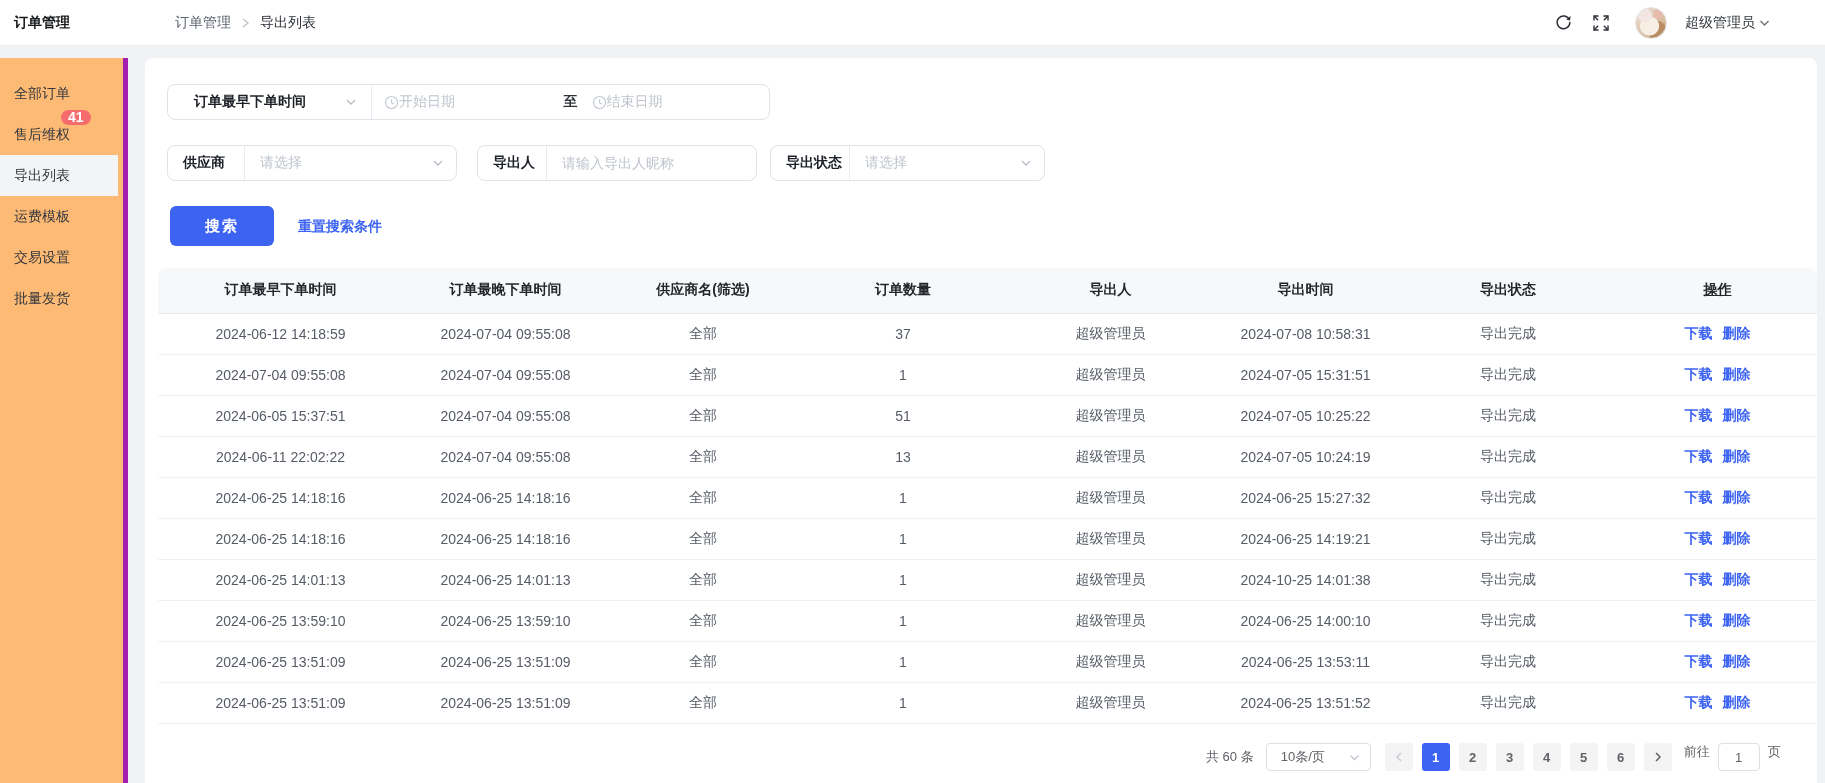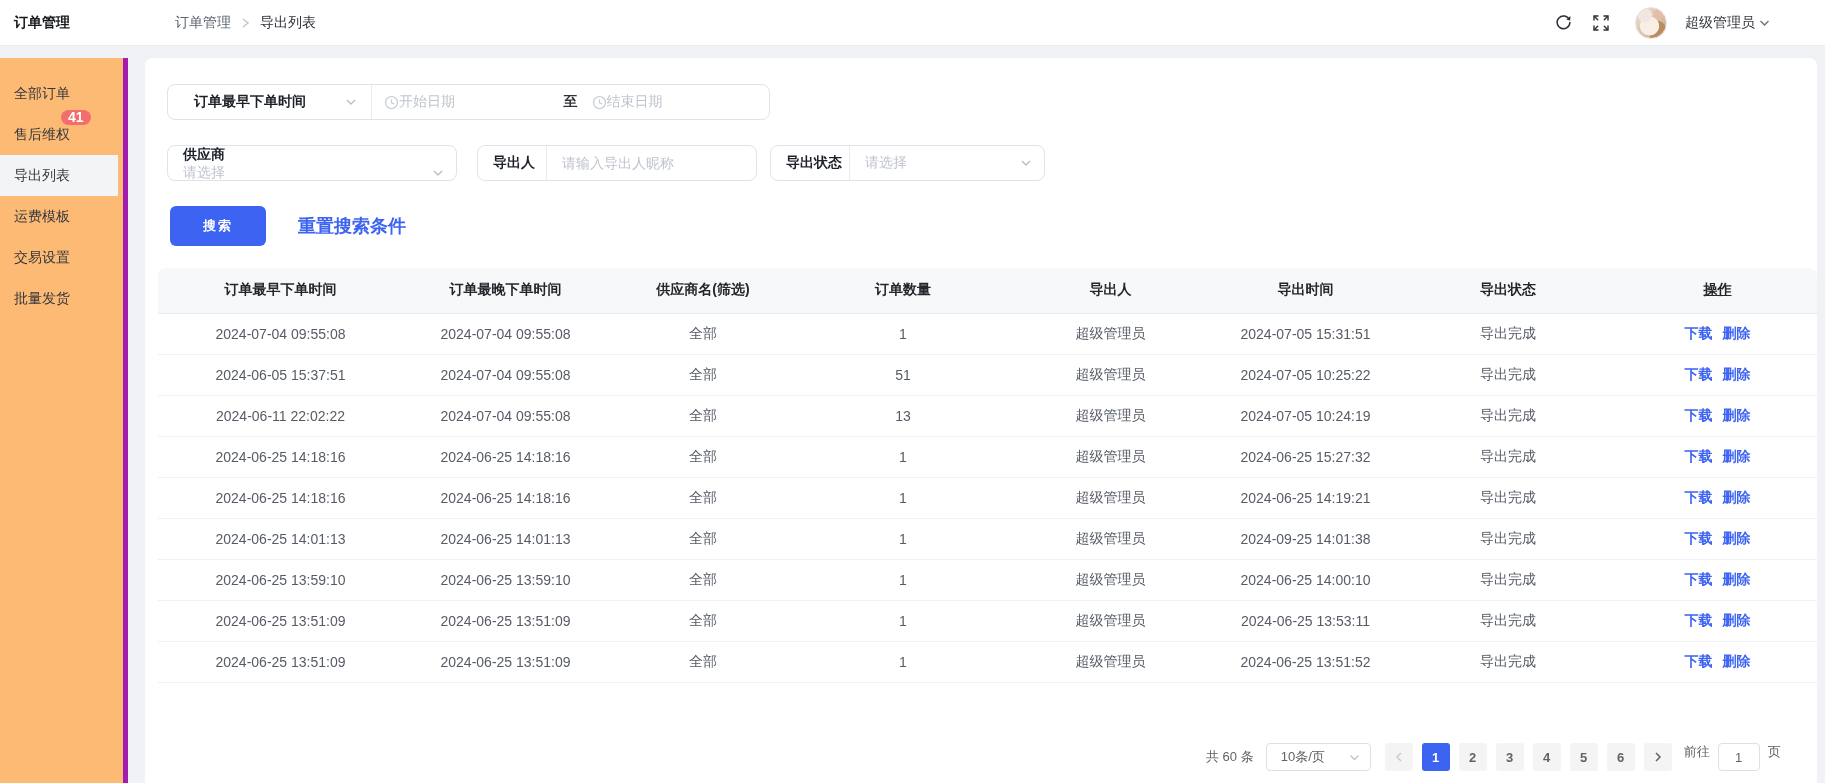--- a/index.html
+++ b/index.html
@@ -63,40 +63,40 @@
   }
   .fg-time{ left:22px; top:26px; width:603px; }
   .fg-sect{ display:flex; align-items:center; }
   .fg-divider{ width:1px; background:#e8ebf0; }
   .time-select{ width:203px; padding:0 14px 0 26px; cursor:pointer;}
   .time-select .val{ font-weight:600; color:#1c2026; }
   .time-select .chev{ margin-left:auto; }
   .date-half{ flex:1; display:flex; align-items:center; padding-left:12px; gap:0; cursor:pointer;}
   .placeholder{ color:#bfc4cd; }
   .to-label{ font-weight:600; color:#30343a; padding:0 2px;}
-  .fg-sup{ left:22px;  top:87px; width:290px;flex-direction:column; }
+  .fg-sup{ left:22px;  top:87px; width:290px; }
   .fg-exp{ left:332px; top:87px; width:280px; }
   .fg-sta{ left:625px; top:87px; width:275px; }
   .fg-label{ font-weight:600; color:#1d2129; display:flex; align-items:center; padding:0 0 0 15px;}
   .fg-label.w76{ width:76px;} .fg-label.w68{ width:68px;} .fg-label.w78{ width:78px;}
   .fg-value{ flex:1; display:flex; align-items:center; padding:0 12px 0 15px; cursor:pointer;gap:28px;}
   .fg-value .chev{ margin-left:auto; }
   .fg-input{ flex:1; border:none; outline:none; padding:0 12px 0 15px; font-size:14px;
     font-family:"Liberation Sans",sans-serif; color:#303133; background:transparent; border-radius:8px;}
   .fg-input::placeholder{ color:#bfc4cd; }
   
   .search-btn{
-    position:absolute; left:25px; top:148px; width:96px; height:40px;
-    background:#3c63f2; color:#fff; font-size:13px; font-weight:bold;
+    position:absolute; left:25px; top:148px; width:104px; height:40px;
+    background:#3c63f2; color:#fff; font-size:15px; font-weight:bold;
     border:none; border-radius:6px; cursor:pointer; letter-spacing:2px;
     font-family:"Liberation Sans",sans-serif;
   }
   .reset-link{
     position:absolute; left:153px; top:148px; height:40px; line-height:40px;
-    color:#3c63f2; font-size:18px; font-weight:bold; cursor:pointer;
+    color:#3c63f2; font-size:14px; font-weight:bold; cursor:pointer;
   }
   
   .tbl{ position:absolute; left:13px; top:210px; width:1659px; border-collapse:collapse; table-layout:fixed;}
   .tbl thead th{
     height:45px; background:#f7f8fa; font-size:14px; font-weight:bold; color:#23262b;
     border-bottom:1px solid #e9ebef; text-align:center;
   }
   .tbl thead th:first-child{ border-top-left-radius:8px; }
   .tbl thead th:last-child{ border-top-right-radius:8px;text-decoration:underline; }
   .tbl tbody td{
@@ -275,20 +275,30 @@
         <th>供应商名(筛选)</th>
         <th>订单数量</th>
         <th>导出人</th>
         <th>导出时间</th>
         <th>导出状态</th>
         <th>操作</th>
       </tr>
     </thead>
     <tbody>
         <tr>
+          <td>2024-06-12 14:18:59</td>
+          <td>2024-07-04 09:55:08</td>
+          <td>全部</td>
+          <td>37</td>
+          <td>超级管理员</td>
+          <td>2024-07-08 10:58:31</td>
+          <td>导出完成</td>
+          <td><span class="link">下载</span><span class="link">删除</span></td>
+        </tr>
+        <tr>
           <td>2024-07-04 09:55:08</td>
           <td>2024-07-04 09:55:08</td>
           <td>全部</td>
           <td>1</td>
           <td>超级管理员</td>
           <td>2024-07-05 15:31:51</td>
           <td>导出完成</td>
           <td><span class="link">下载</span><span class="link">删除</span></td>
         </tr>
         <tr>
@@ -330,21 +340,21 @@
           <td>2024-06-25 14:19:21</td>
           <td>导出完成</td>
           <td><span class="link">下载</span><span class="link">删除</span></td>
         </tr>
         <tr>
           <td>2024-06-25 14:01:13</td>
           <td>2024-06-25 14:01:13</td>
           <td>全部</td>
           <td>1</td>
           <td>超级管理员</td>
-          <td>2024-09-25 14:01:38</td>
+          <td>2024-10-25 14:01:38</td>
           <td>导出完成</td>
           <td><span class="link">下载</span><span class="link">删除</span></td>
         </tr>
         <tr>
           <td>2024-06-25 13:59:10</td>
           <td>2024-06-25 13:59:10</td>
           <td>全部</td>
           <td>1</td>
           <td>超级管理员</td>
           <td>2024-06-25 14:00:10</td>

